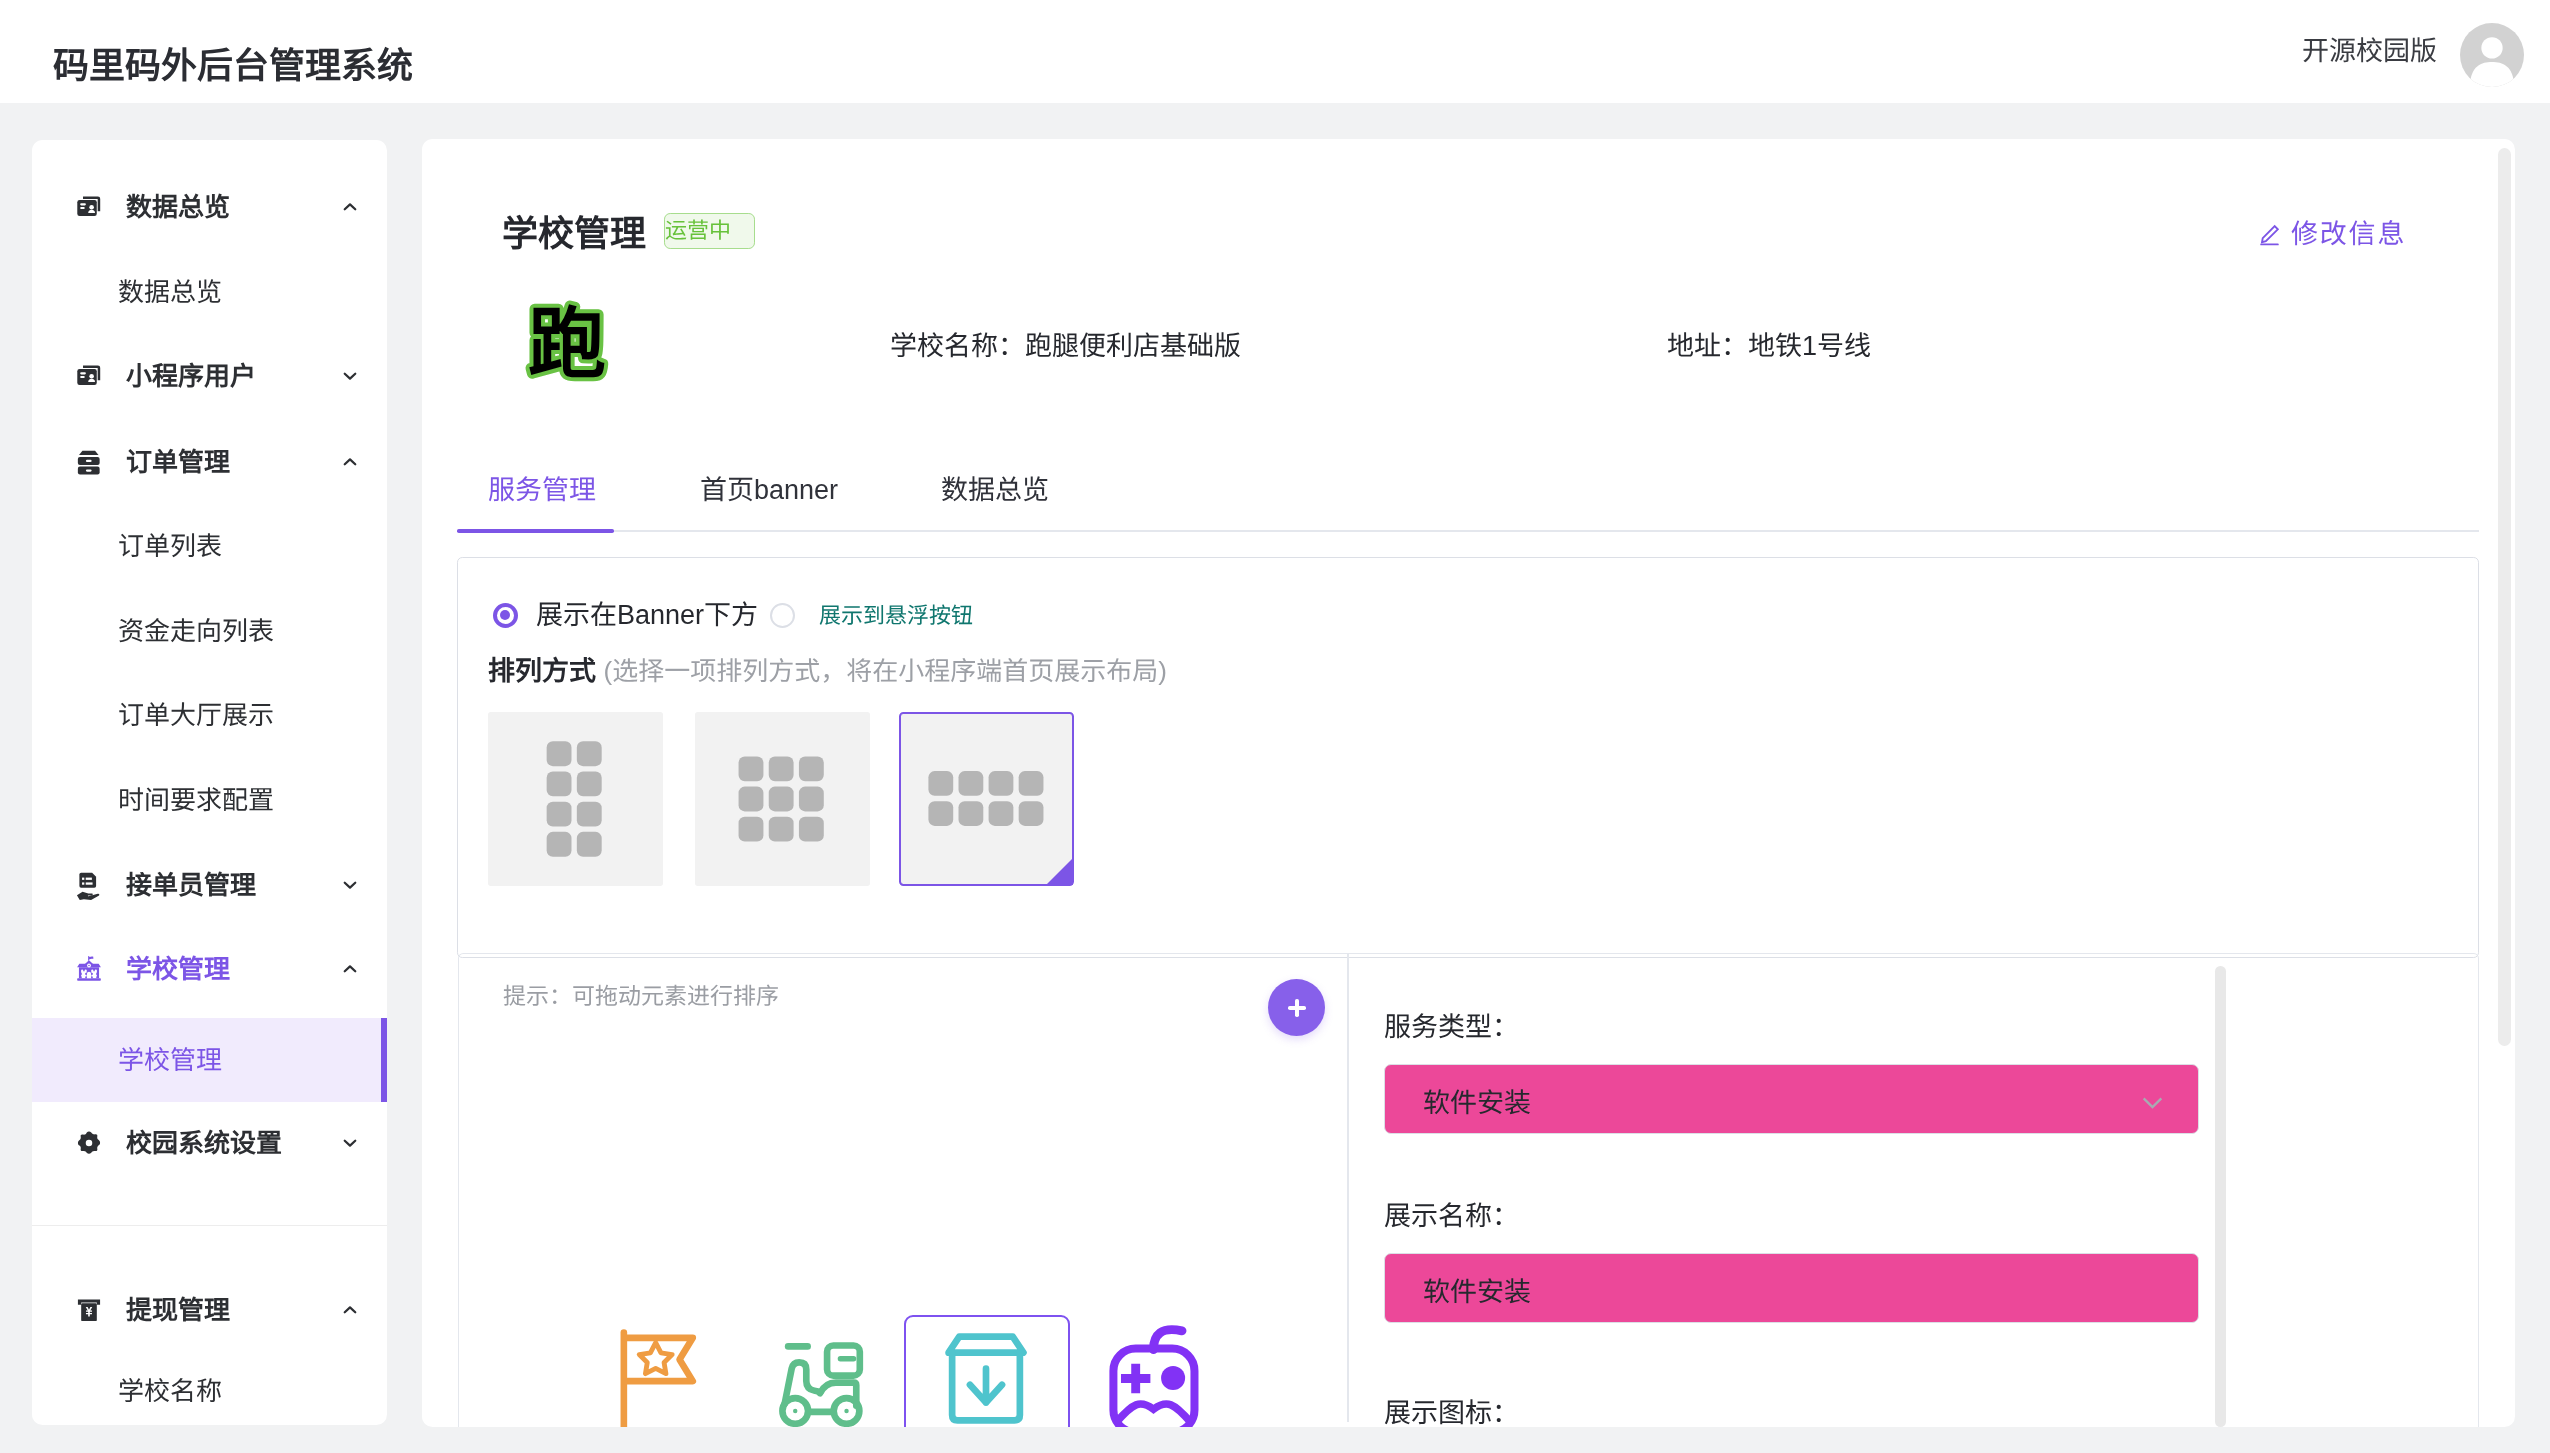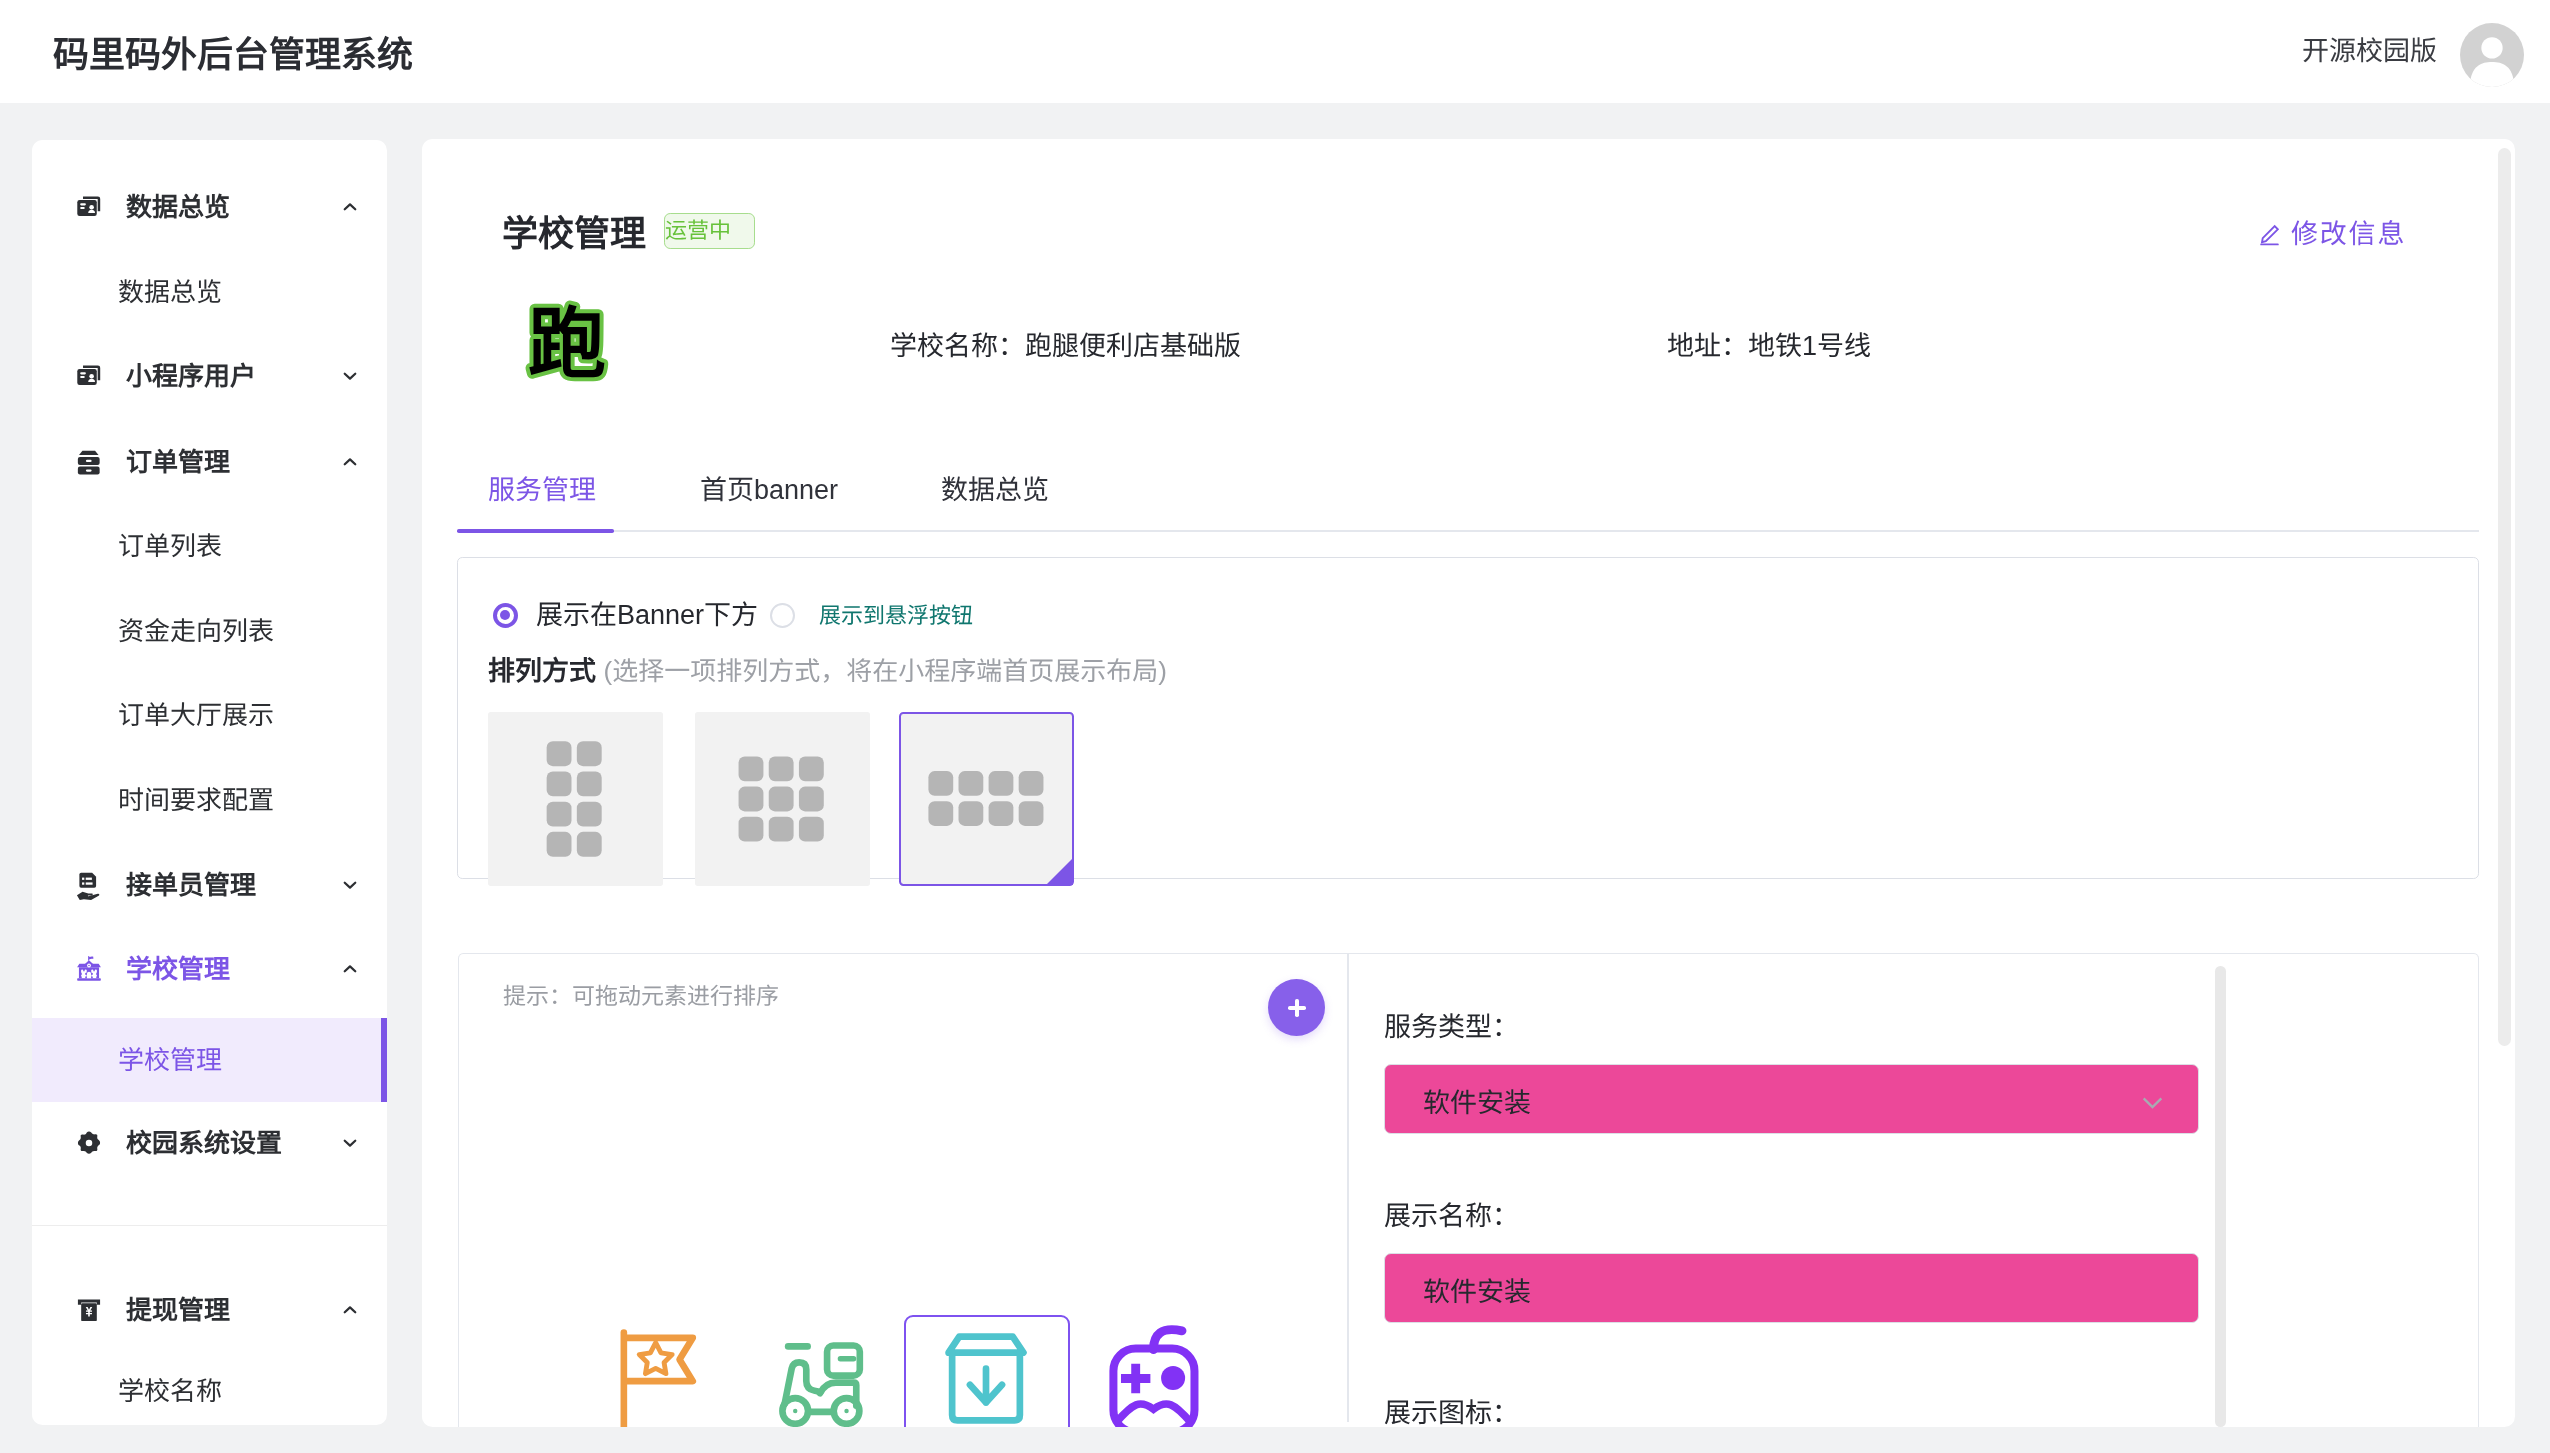--- a/index.html
+++ b/index.html
@@ -2,21 +2,21 @@
 <html lang="zh-CN" style="font-size:14px"><head>
 <meta charset="UTF-8">
 <title>码里码外后台管理系统</title>
 <style>
   * { margin:0; padding:0; box-sizing:border-box; }
   html,body { width:2550px; height:1454px; overflow:hidden; }
   body { background:#f1f2f3; font-family:"Liberation Sans", sans-serif; color:#2d2f33; position:relative; }
 
   
   #header { position:absolute; left:0; top:0; width:2550px; height:103px; background:#fff; }
-  #header h1 { position:absolute; left:53px; top:5px; line-height:99px; font-size:36px; font-weight:700; color:#2b2d33; }
+  #header h1 { position:absolute; left:53px; top:16px; line-height:99px; font-size:36px; font-weight:700; color:#2b2d33; }
   #hdr-right { position:absolute; right:113px; top:0; height:103px; line-height:103px; font-size:27px; color:#3a3c42; }
   #avatar { position:absolute; left:2460px; top:23px; width:64px; height:64px; border-radius:50%; background:#d2d2d2; overflow:hidden; }
   #avatar svg { position:absolute; left:0; top:0; }
 
   
   #sidebar { position:absolute; left:32px; top:140px; width:355px; height:1285px; background:#fff; border-radius:10.6px; overflow:hidden; }
   .mi { position:absolute; left:0; width:311px; height:84px;text-align:right; }
   .mi .txt { position:absolute; left:94px; top:0; line-height:84px; font-size:26px; font-weight:700; color:#2d2f33; }
   .mi .sub { left:86px; font-weight:400; }
   .mi svg.ic { position:absolute; left:43px; top:28px; }
@@ -39,21 +39,21 @@
 
   
   .tab { position:absolute; top:329px; font-size:27px; color:#30323a; }
   #tab1 { left:66px; color:#7c55e6; }
   #tab2 { left:278px; }
   #tab3 { left:519px; }
   #tabs-line { position:absolute; left:35px; top:391px; width:2022px; height:1.8px; background:#e4e7ed; }
   #tabs-bar { position:absolute; left:35px; top:390px; width:157px; height:4.4px; background:#7c55e6; border-radius:1.8px; }
 
   
-  #panel1 { position:absolute; left:35px; top:418px; width:2022px; height:322px; border:1.8px solid #dcdfe6; border-radius:5.3px; }
+  #panel1 { position:absolute; left:35px; top:418px; width:2022px; height:401px; border:1.8px solid #dcdfe6; border-radius:5.3px; }
   .radio { position:absolute; width:25px; height:25px; border-radius:50%; }
   #radio1 { left:35px; top:45px; border:4.4px solid #7c55e6; background:#fff; }
   #radio1::after { content:""; position:absolute; left:2.7px; top:2.7px; width:10.6px; height:10.6px; border-radius:50%; background:#7c55e6; }
   #radio2 { left:312px; top:45px; border:2.7px solid #dcdfe6; background:#fff; }
   #rlabel1 { position:absolute; left:78px; top:44px; font-size:27px; line-height:27px; color:#26282e; }
   #rlabel2 { position:absolute; left:361px; top:44px; font-size:22px; line-height:27px; color:#0f766e; }
   #arrange { position:absolute; left:30px; top:91px; font-size:27px; font-weight:700; color:#26282e; }
   #arrange span { font-weight:400; color:#9da0a6; font-size:26px; }
   .lbox { position:absolute; top:154px; width:175px; height:174px; background:#f2f2f2; border-radius:2.7px; }
   #lbox1 { left:30px; }

